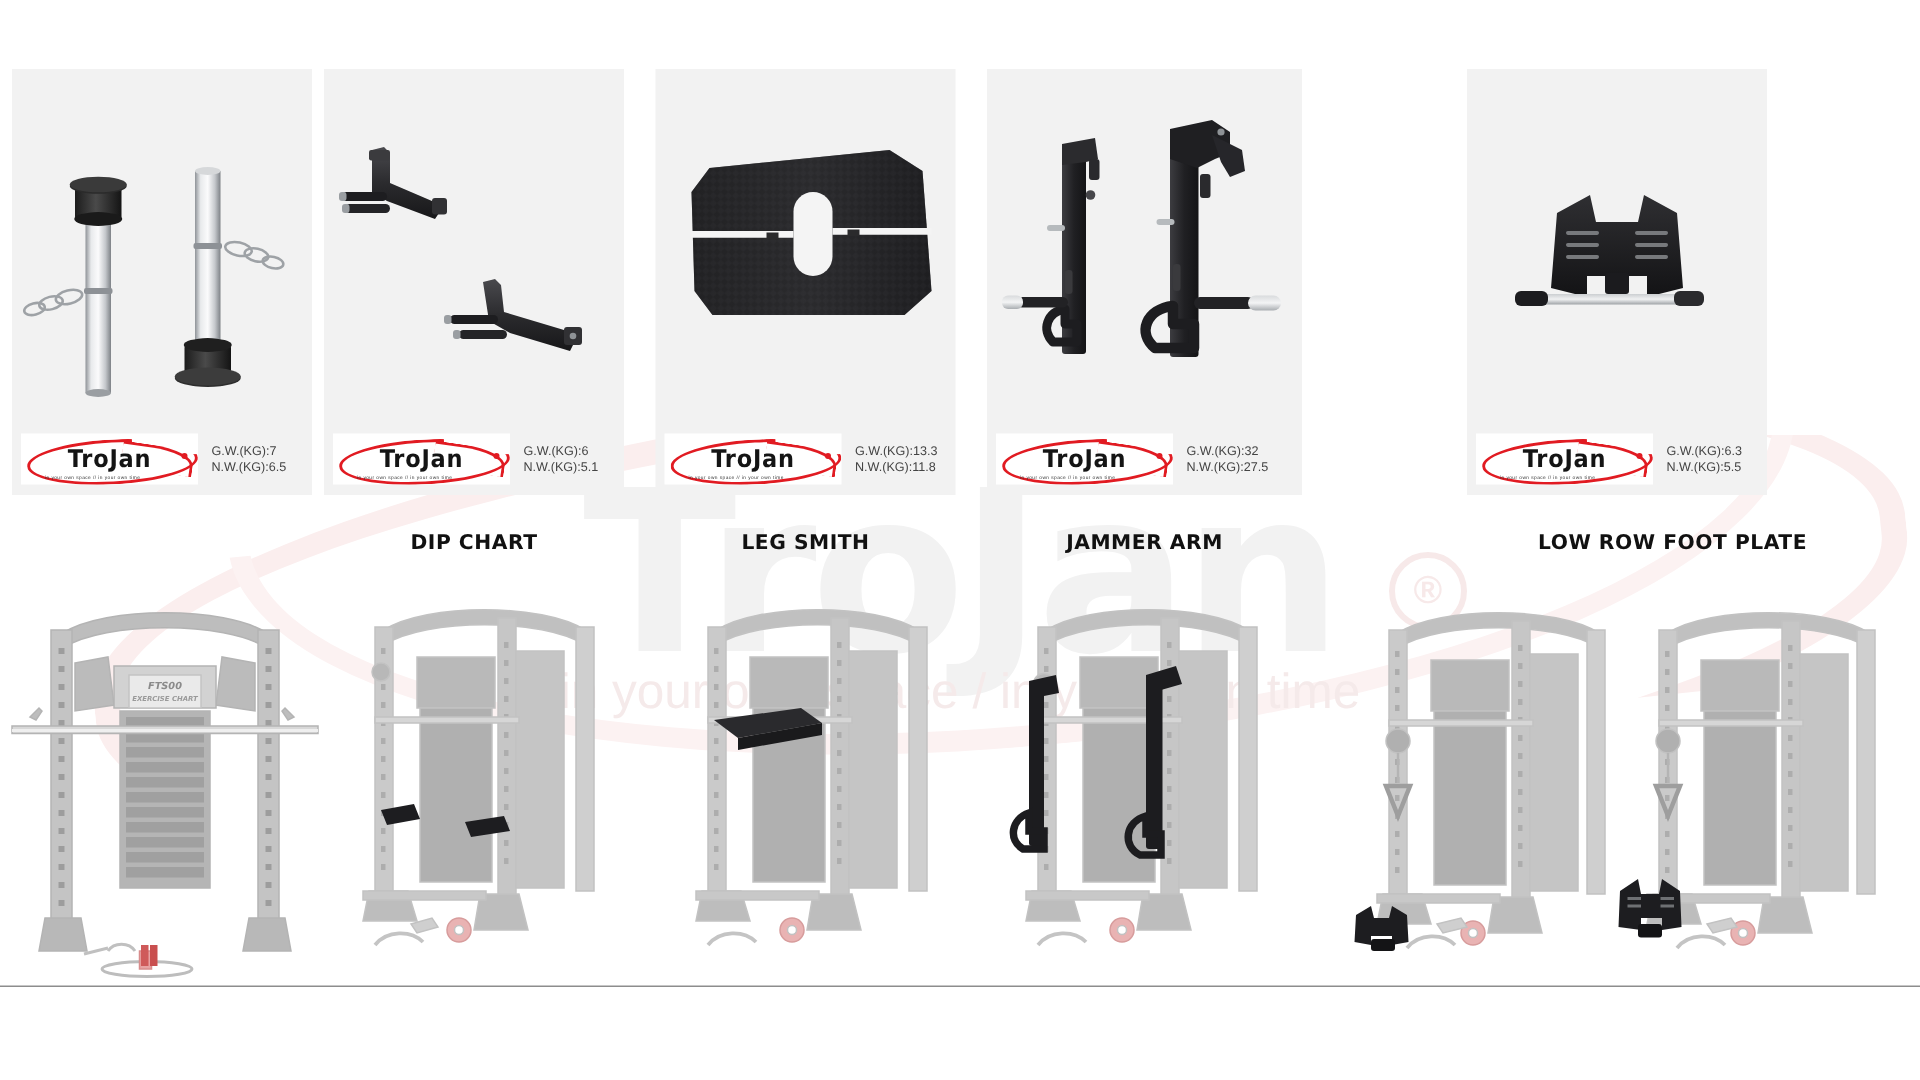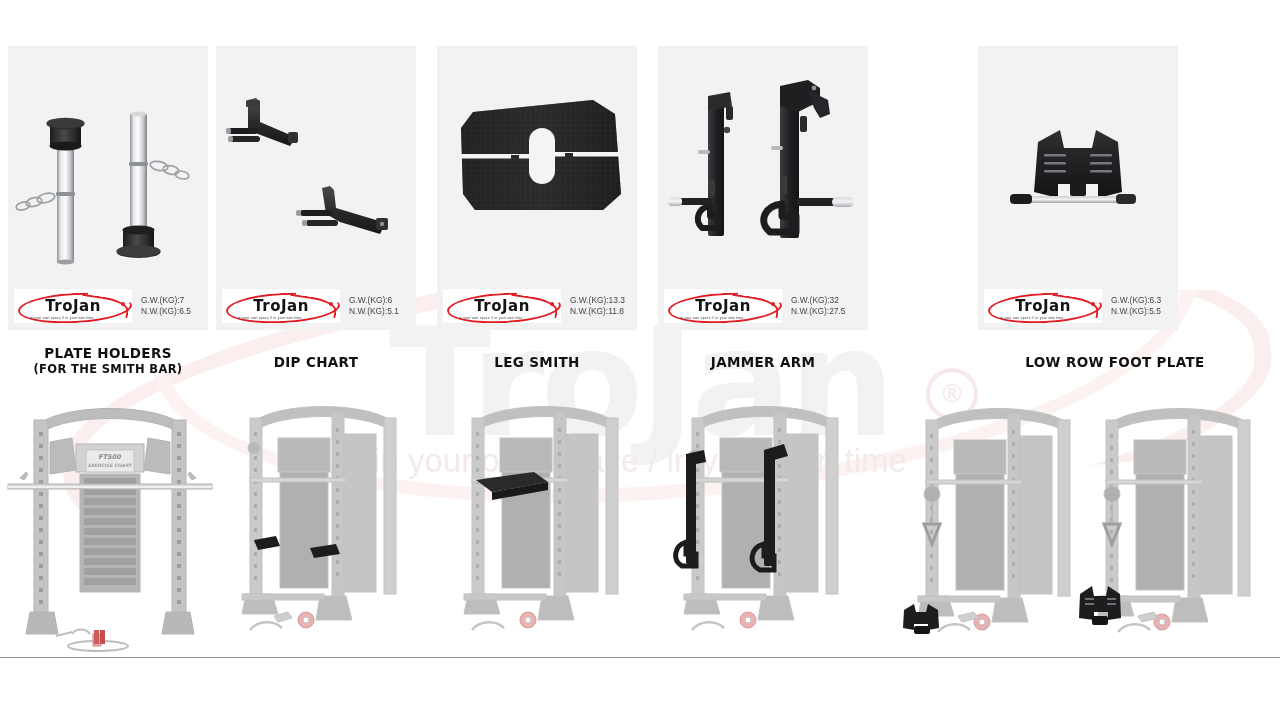--- a/index.html
+++ b/index.html
@@ -379,24 +379,20 @@
           <div class="logo-tag">in your own space  //  in your own time</div>
         </div>
         <div class="weights">
           <div>G.W.(KG):6.3</div>
           <div>N.W.(KG):5.5</div>
         </div>
       </div>
     </div>
   </div>
 
-  <div class="caption" style="left:8px;top:345px;width:200px;">
-    <span>PLATE HOLDERS</span>
-    <span class="sub">(FOR THE SMITH BAR)</span>
-  </div>
   <div class="caption" style="left:216px;top:354px;width:200px;">
     <span>DIP CHART</span>
   </div>
   <div class="caption" style="left:437px;top:354px;width:200px;">
     <span>LEG SMITH</span>
   </div>
   <div class="caption" style="left:658px;top:354px;width:210px;">
     <span>JAMMER ARM</span>
   </div>
   <div class="caption" style="left:1015px;top:354px;width:200px;">

